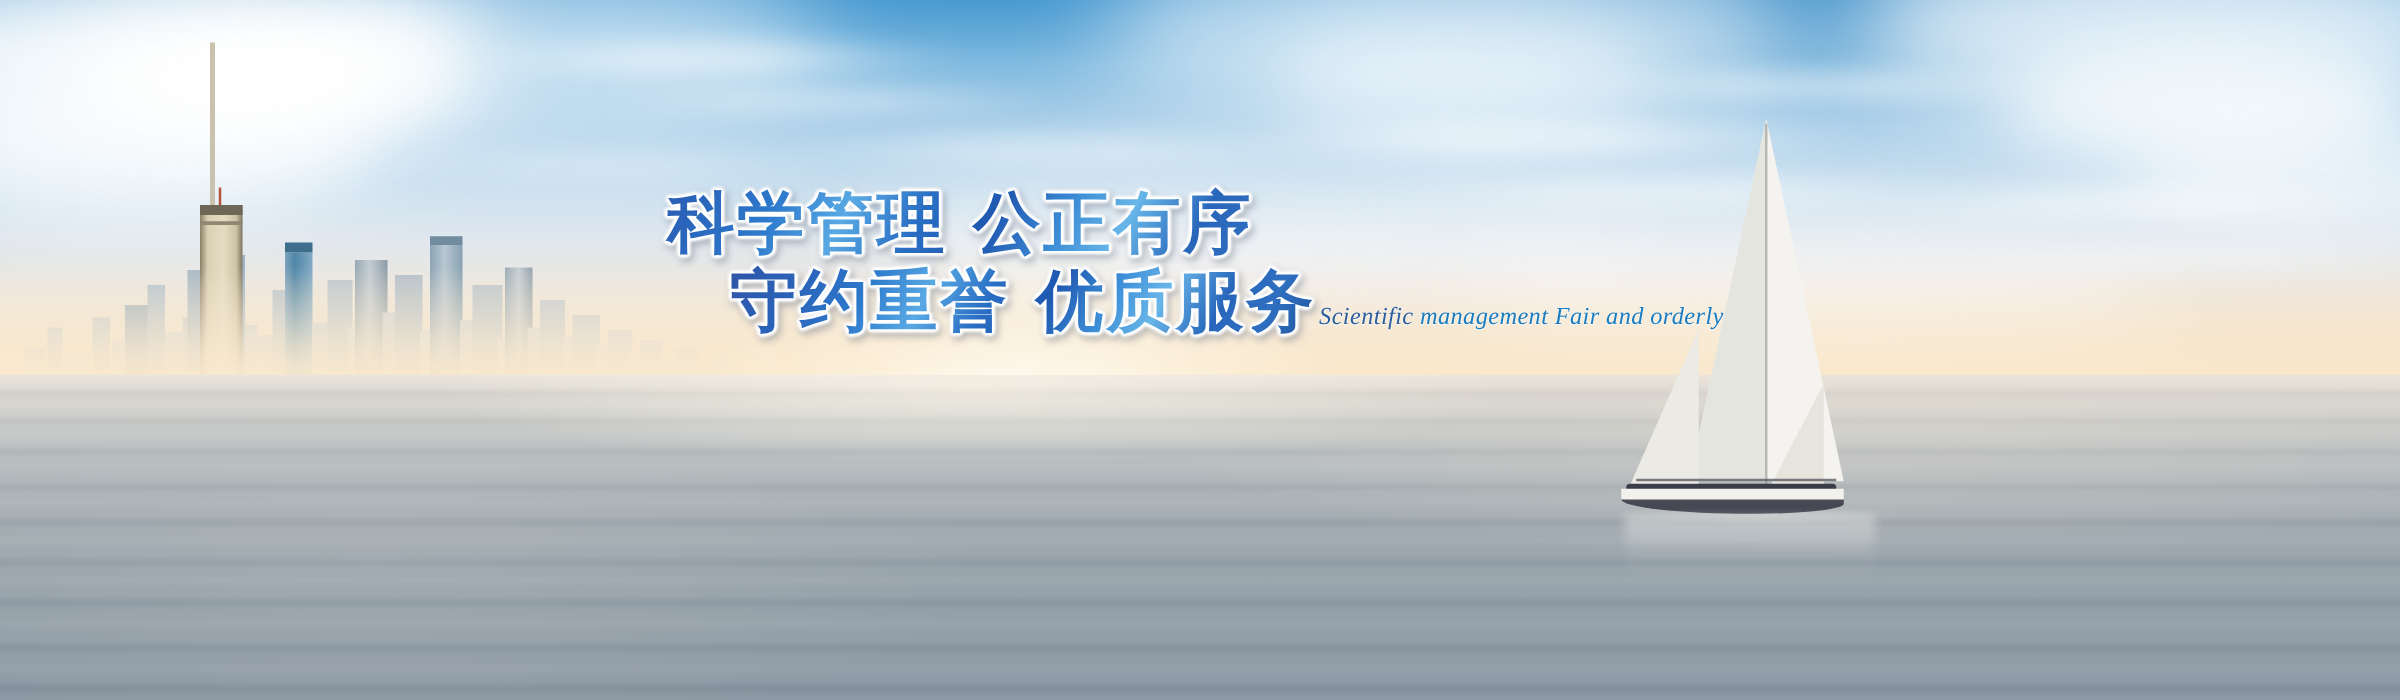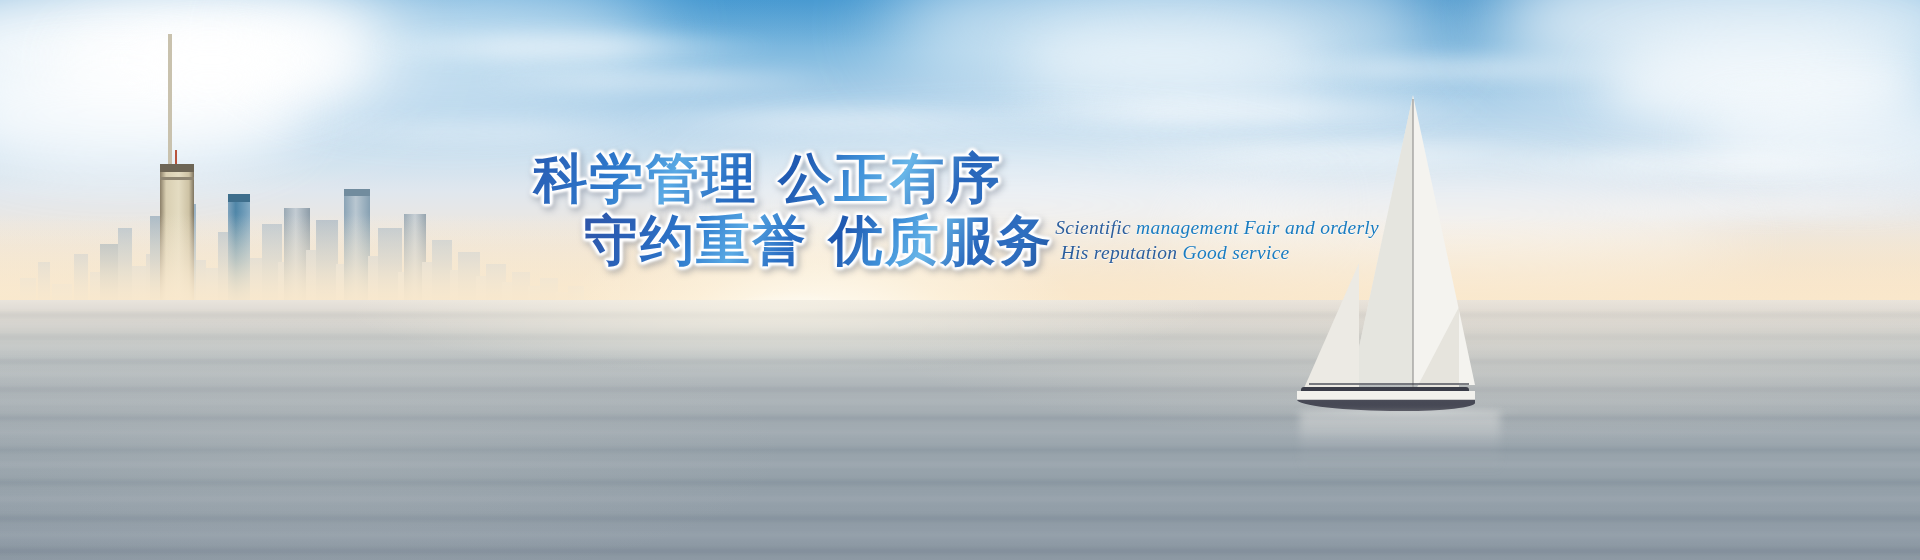--- a/index.html
+++ b/index.html
@@ -399,17 +399,16 @@
   </div>
   <div class="boat-refl"></div>
 
   <div class="textblock">
     <div class="headline-wrap">
       <div class="headline l1">科学管理  公正有序</div>
       <div class="headline l2">守约重誉  优质服务</div>
     </div>
     <div class="sub-wrap">
       <div class="subtitle s1"><span>Scientific </span><span class="hi">management Fair and orderly</span></div>
-      <div class="subtitle s2"><span>His reputation </span><span class="hi">Good service</span></div>
     </div>
   </div>
 
 </div>
 
 </body></html>

